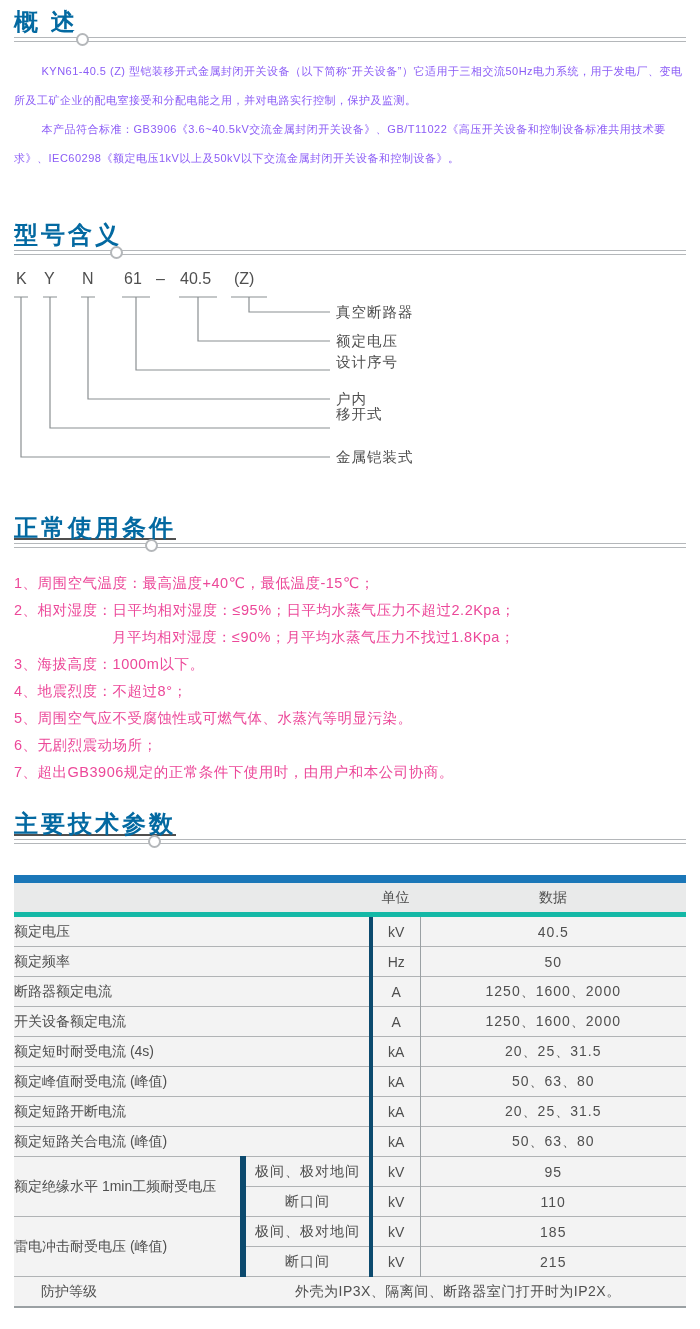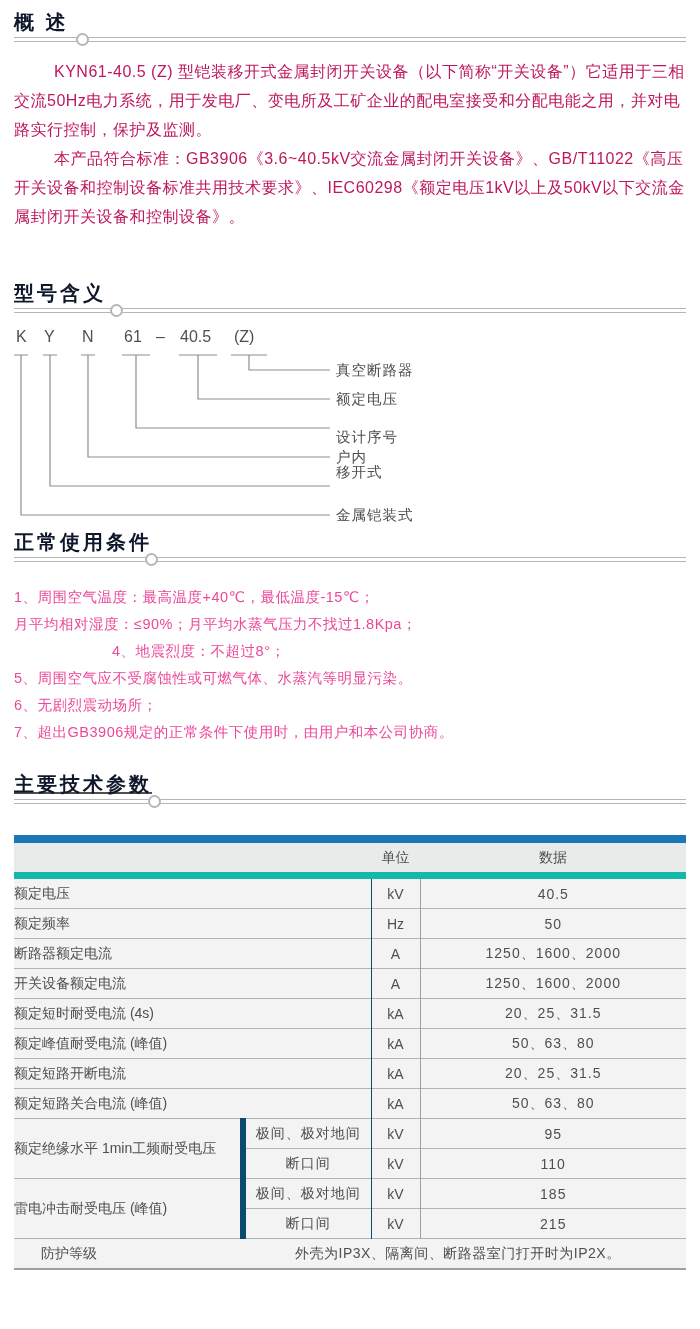--- a/index.html
+++ b/index.html
@@ -3,36 +3,36 @@
 <meta charset="utf-8">
 <style>
   html,body{margin:0;padding:0;}
   body{
     width:700px;height:1329px;background:#ffffff;overflow:hidden;
     font-family:"Liberation Sans","DejaVu Sans",sans-serif;
     color:#4f4f4f;box-sizing:border-box;padding:10px 14px 0 14px;
   }
   
   .sec-title{
-    margin:0;font-size:20px;font-weight:bold;color:#0f172a;
+    margin:0;font-size:24px;font-weight:bold;color:#0369a1;
     letter-spacing:3px;line-height:24px;
   }
   .sec-rule{
     position:relative;height:3px;margin-top:3px;
     border-top:1px solid #b4b7ba;border-bottom:1px solid #b4b7ba;
   }
   .sec-circle{
     position:absolute;top:-5px;width:9px;height:9px;background:#fff;
     border:2px solid #b4b7ba;border-radius:50%;
   }
   
   .para-block{margin-top:15px;}
   .para{
-    margin:0;font-size:16px;line-height:29px;text-indent:2.5em;
-    letter-spacing:0.5px;color:#be185d;
+    margin:0;font-size:11px;line-height:29px;text-indent:2.5em;
+    letter-spacing:0.5px;color:#8b5cf6;
   }
   
   .diagram{position:relative;height:205px;margin-top:12px;}
   .diagram svg{position:absolute;left:0;top:0;}
   .code-part{position:absolute;top:3px;font-size:16px;color:#4f4f4f;}
   .diag-label{
     position:absolute;left:322px;height:20px;line-height:20px;
     font-size:14.5px;color:#4f4f4f;letter-spacing:1px;white-space:nowrap;
   }
   
@@ -46,31 +46,31 @@
   .tbl-wrap{margin-top:31px;}
   .bluebar{height:8px;background:#1b77b8;}
   table.params{
     width:672px;border-collapse:collapse;table-layout:fixed;
     background:#f3f3f3;border-bottom:2px solid #9aa0a3;
   }
   table.params td{
     height:29px;padding:0;font-size:14px;color:#4f4f4f;
     border-top:1px solid #b0b3b5;vertical-align:middle;
   }
-  tr.hdr td{background:#e9eaea;border-top:none;border-bottom:7px solid #14b8a6;text-align:center;}
+  tr.hdr td{background:#e9eaea;border-top:none;border-bottom:5px solid #14b8a6;text-align:center;}
   td.param{text-align:left;padding-left:27px;}
   td.group{text-align:left;padding-left:4px;font-size:13.5px;white-space:nowrap;overflow:hidden;}
   td.sub{text-align:center;border-left:6px solid #0c4a6e;letter-spacing:1px;}
-  td.unit{text-align:center;border-left:1px solid #0c4a6e;}
+  td.unit{text-align:center;border-left:4px solid #0c4a6e;}
   td.val{text-align:center;border-left:1px solid #9aa0a3;letter-spacing:1px;}
   td.footcell{position:relative;}
   .foot-label{position:absolute;left:27px;top:0;line-height:29px;}
   .foot-value{position:absolute;left:281px;top:0;line-height:29px;letter-spacing:0.5px;white-space:nowrap;}
   .mt-model{margin-top:50px;}
-  .mt-cond{}
+  .mt-cond{margin-top:44px;text-decoration:underline;}
   .mt-param{margin-top:26px;text-decoration:underline;}
 </style>
 </head>
 <body>
 
 <div class="sec-head">
   <h2 class="sec-title">概 述</h2>
   <div class="sec-rule">
     <span class="sec-circle" style="left:62px"></span>
   </div>
@@ -107,35 +107,37 @@
   <span class="code-part" style="left:2px">K</span>
   <span class="code-part" style="left:30px">Y</span>
   <span class="code-part" style="left:68px">N</span>
   <span class="code-part" style="left:110px">61</span>
   <span class="code-part" style="left:142px">–</span>
   <span class="code-part" style="left:166px">40.5</span>
   <span class="code-part" style="left:220px">(Z)</span>
 
   <div class="diag-label" style="top:35px">真空断路器</div>
   <div class="diag-label" style="top:64px">额定电压</div>
-  <div class="diag-label" style="top:102px">设计序号</div>
+  <div class="diag-label" style="top:85px">设计序号</div>
   <div class="diag-label" style="top:122px">户内</div>
   <div class="diag-label" style="top:137px">移开式</div>
   <div class="diag-label" style="top:180px">金属铠装式</div>
 </div>
 
 <div class="sec-head mt-cond">
   <h2 class="sec-title">正常使用条件</h2>
   <div class="sec-rule">
     <span class="sec-circle" style="left:131px"></span>
   </div>
 </div>
 <div class="cond-list">
   <div class="cond-item">1、周围空气温度：最高温度+40℃，最低温度-15℃；</div>
+  <div class="cond-item">2、相对湿度：日平均相对湿度：≤95%；日平均水蒸气压力不超过2.2Kpa；</div>
   <div class="cond-item">月平均相对湿度：≤90%；月平均水蒸气压力不找过1.8Kpa；</div>
+  <div class="cond-item">3、海拔高度：1000m以下。</div>
   <div class="cond-item">4、地震烈度：不超过8°；</div>
   <div class="cond-item">5、周围空气应不受腐蚀性或可燃气体、水蒸汽等明显污染。</div>
   <div class="cond-item">6、无剧烈震动场所；</div>
   <div class="cond-item">7、超出GB3906规定的正常条件下使用时，由用户和本公司协商。</div>
 </div>
 
 <div class="sec-head mt-param">
   <h2 class="sec-title">主要技术参数</h2>
   <div class="sec-rule">
     <span class="sec-circle" style="left:134px"></span>

